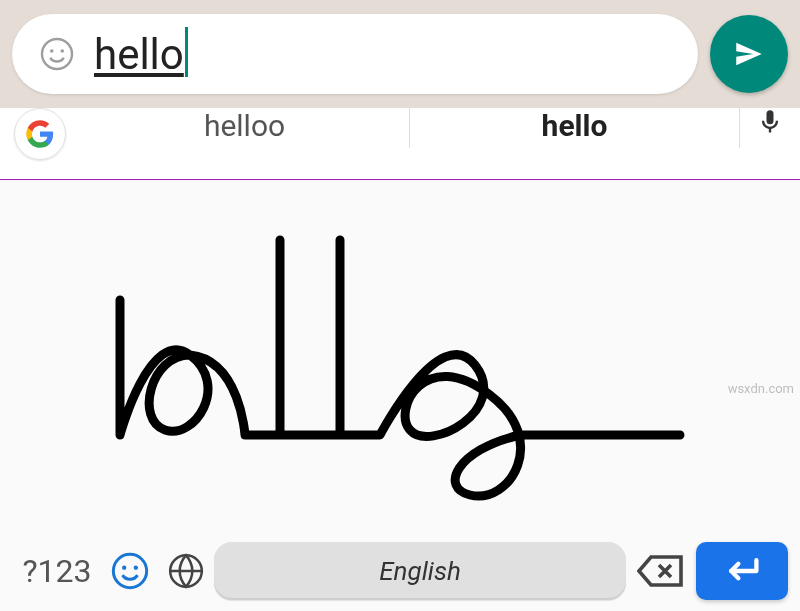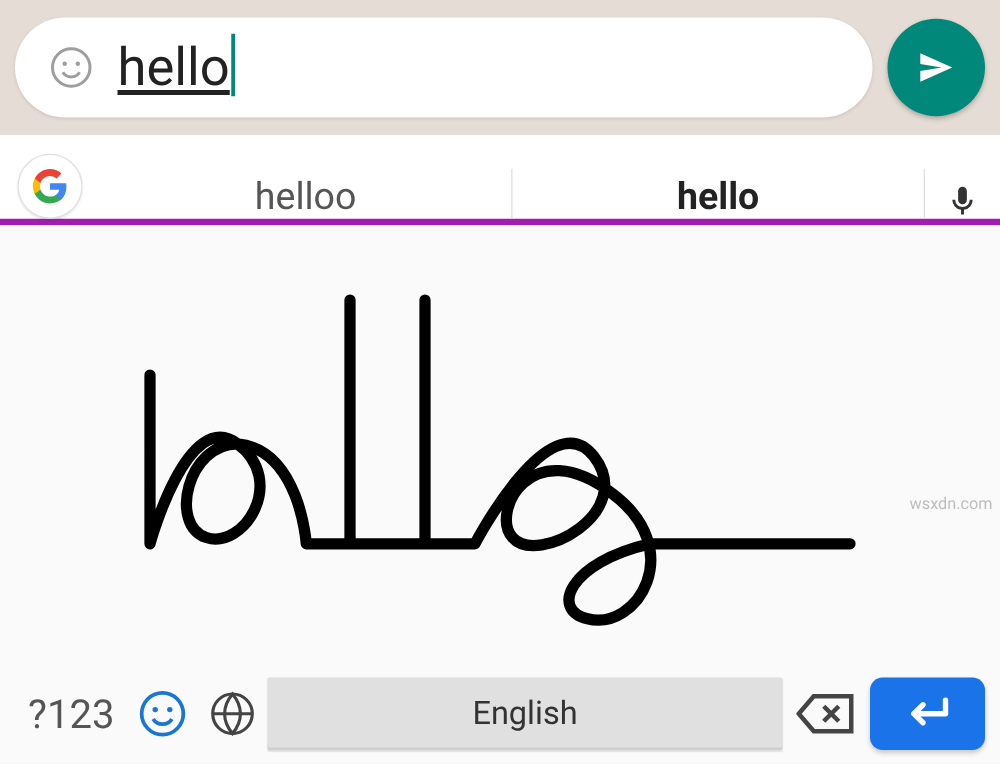--- a/index.html
+++ b/index.html
@@ -60,22 +60,22 @@
     background: #00897b;
     display:flex;align-items:center;justify-content:center;
     box-shadow: 0 2px 4px rgba(0,0,0,.25);
   }
 
   
   .sugg-bar {
     height: 72px;
     background: #fff;
     display: flex;
-    align-items: flex-end;
-    border-bottom: 5px solid #a21caf;
+    align-items: flex-start;
+    border-bottom: 1px solid #a21caf;
     box-shadow: 0 1px 2px rgba(0,0,0,.06);
   }
   .g-circle {
     width: 52px; height: 52px;
     border-radius: 50%;
     border: 1px solid #e0e0e0;
     display:flex;align-items:center;justify-content:center;
     margin: 0 14px;
     box-shadow: 0 1px 2px rgba(0,0,0,.12);
   }
@@ -118,37 +118,38 @@
     color:#444;
     display:flex;align-items:center;justify-content:center;
   }
   .num-key { width: 90px; font-size: 32px; font-weight: 400; color:#555;}
   .face-key { width: 56px; color:#1976d2;}
   .globe-key { width: 56px;}
   .space-key {
     flex:1;
     height: 58px;
     background:#e0e0e0;
-    border-radius: 2px;
+    border-radius: 18px;
     font-size: 26px;
     color:#333;
     box-shadow: inset 0 -2px 0 rgba(0,0,0,.08), 0 1px 1px rgba(0,0,0,.1);
+    font-style: italic;
   }
   .bksp-key { width:70px; }
   .enter-key {
     width: 92px; height: 58px;
     background:#1a73e8;
     border-radius: 10px;
     color:#fff;
     box-shadow: 0 2px 4px rgba(0,0,0,.2);
   }
 
   .watermark {
     position:absolute;
-    right:6px; top: 216px;
+    right:6px; top: 201px;
     font-size:13px;
     color: rgba(0,0,0,.25);
     writing-mode: horizontal-tb;
   }
 </style>
 </head>
 <body>
 
 <div class="chat-bar">
   <div class="input-pill">

